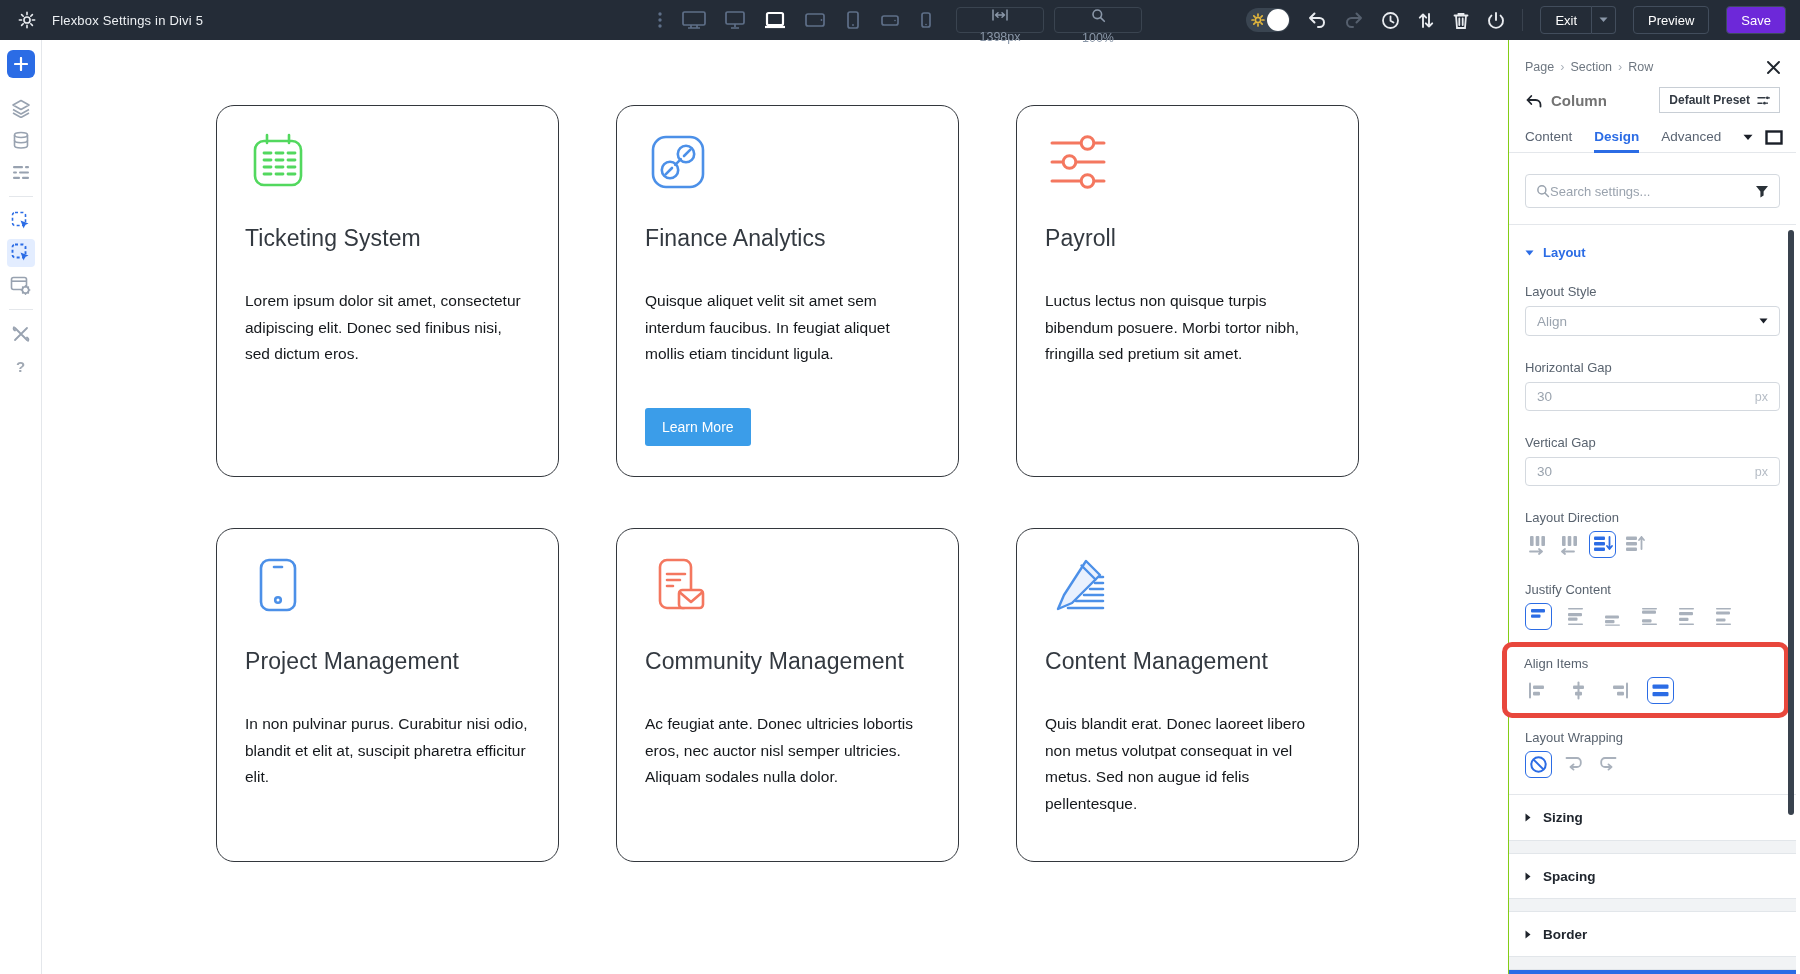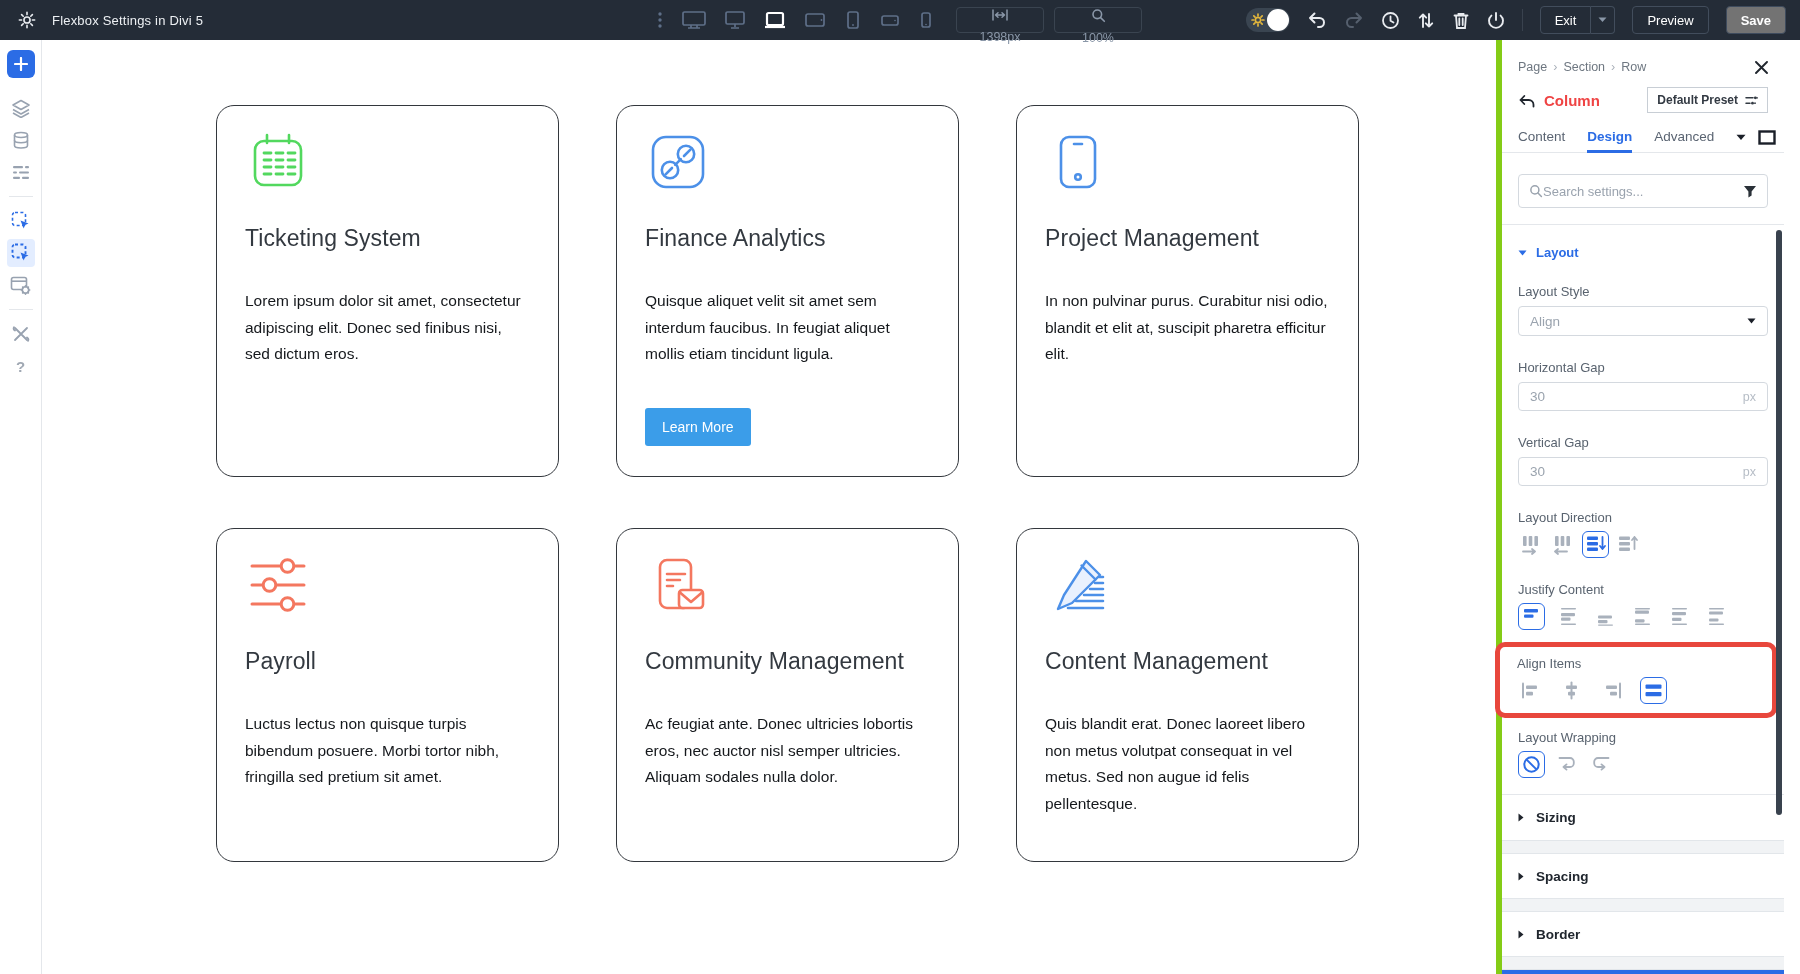--- a/index.html
+++ b/index.html
@@ -24,21 +24,21 @@
   .toggle { width:44px; height:24px; background:#3A4551; border-radius:12px; position:relative;
     display:flex; align-items:center; cursor:pointer; }
   .toggle .knob { position:absolute; right:1px; top:1px; width:22px; height:22px; border-radius:50%; background:#FFFFFF; }
   .toggle .tg-ico { margin-left:5px; }
   .tb-sep { width:1px; height:22px; background:#39424E; }
   .tb-btn { background:none; border:1px solid #424D5C; border-radius:4px; color:#FFFFFF;
     font-size:13px; font-weight:500; height:28px; padding:0 14px; cursor:pointer; }
   .split { display:flex; }
   .split .tb-btn.main { border-radius:4px 0 0 4px; }
   .split .tb-btn.caret { border-radius:0 4px 4px 0; border-left:none; padding:0 7px; display:flex; align-items:center; }
-  .tb-btn.save { background:#737373; border:1px solid #3E4B5D;font-weight:bold; }
+  .tb-btn.save { background:#6d28d9; border:1px solid #3E4B5D; }
 
   
   .sidebar { position:absolute; left:0; top:40px; width:42px; height:934px; background:#fff;
     border-right:1px solid #E4E7EB; display:flex; flex-direction:column; align-items:center; padding-top:10px; z-index:40; }
   .sb-plus { width:28px; height:28px; background:#2B6CE5; border:none; border-radius:6px; cursor:pointer;
     display:flex; align-items:center; justify-content:center; margin-bottom:14px; }
   .sb-ico { width:28px; height:28px; display:flex; align-items:center; justify-content:center;
     cursor:pointer; margin:2px 0; border-radius:4px; }
   .sb-ico.sel { background:#E3EDFF; }
   .sb-div { width:24px; height:1px; background:#E4E7EB; margin:8px 0; }
@@ -48,29 +48,29 @@
   .canvas { position:absolute; left:42px; top:40px; width:1470px; height:934px; background:#fff; overflow:hidden; }
   .grid { margin:65px 0 0 174px; display:grid; grid-template-columns:repeat(3,343px);
     grid-template-rows:372px 334px; column-gap:57px; row-gap:51px; }
   .card { border:1px solid #33373D; border-radius:18px; background:#fff; padding:23px 28px; cursor:pointer; }
   .card h3 { margin-top:30px; font-size:23px; font-weight:500; color:#333940; letter-spacing:.1px; }
   .card p { margin-top:36px; font-size:15.5px; line-height:1.72; color:#15181C; }
   .card .cta { margin-top:40px; background:#3B9DE9; color:#fff; border:none; border-radius:3px;
     font-size:14px; padding:11px 17px; cursor:pointer; }
 
   
-  .panel { position:absolute; right:16px; top:40px; width:288px; height:934px; background:#fff;
-    border-left:6px solid #84cc16; z-index:45; }
+  .panel { position:absolute; right:4px; top:40px; width:288px; height:934px; background:#fff;
+    border-left:1px solid #84cc16; z-index:45; }
   .p-pad { padding:0 16px; }
   .crumb-row { display:flex; align-items:center; justify-content:space-between; margin-top:20px; }
   .crumbs { display:flex; align-items:center; gap:6px; font-size:12.5px; color:#6E7781; }
   .crumbs .sep { color:#A8AFB8; }
   .col-row { display:flex; align-items:center; justify-content:space-between; margin-top:13px; }
   .col-left { display:flex; align-items:center; gap:9px; }
-  .col-title { font-size:15px; font-weight:700; color:#ef4444; }
+  .col-title { font-size:15px; font-weight:700; color:#737373; }
   .preset-btn { display:flex; align-items:center; gap:7px; border:1px solid #C8CED5; border-radius:0;
     background:#fff; height:26px; padding:0 9px; font-size:12px; font-weight:600; color:#333A43; cursor:pointer; }
   .tabs-row { display:flex; align-items:center; margin-top:10px; border-bottom:1px solid #E4E7EB;
     padding:0 16px; height:30px; }
   .tab { font-size:13.5px; font-weight:500; color:#5A6472; margin-right:22px; height:30px;
     display:flex; align-items:center; cursor:pointer; border-bottom:3px solid transparent; }
   .tab.active { color:#2B6CE5; border-bottom-color:#2B6CE5; font-weight:600; }
   .tabs-right { margin-left:auto; display:flex; align-items:center; gap:12px; }
   .search-row { margin-top:21px; display:flex; align-items:center; border:1px solid #D4D9DF;
     border-radius:4px; height:34px; padding:0 10px; }
@@ -341,41 +341,41 @@
           <path d="M30.2 35.8 35.8 30.2 M20.6 45.4 27 39 M39 27l6.4-6.4"></path>
         </svg>
       </span>
       <h3>Finance Analytics</h3>
       <p>Quisque aliquet velit sit amet sem interdum faucibus. In feugiat aliquet mollis etiam tincidunt ligula.</p>
       <button class="cta">Learn More</button>
     </article>
 
     <article class="card">
       <span>
-        <svg width="66" height="66" viewBox="0 0 66 66" fill="none" stroke="#4C90E8" stroke-width="2.6" stroke-linecap="round">
-          <rect x="16" y="8" width="34" height="50" rx="8"></rect>
-          <path d="M29 15h8"></path>
-          <circle cx="33" cy="48" r="2.8"></circle>
-        </svg>
-      </span>
-      <h3>Project Management</h3>
-      <p>In non pulvinar purus. Curabitur nisi odio, blandit et elit at, suscipit pharetra efficitur elit.</p>
-    </article>
-
-    <article class="card">
-      <span>
         <svg width="66" height="66" viewBox="0 0 66 66" fill="none" stroke="#F4775F" stroke-width="3" stroke-linecap="round">
           <path d="M7 14h29 M49 14h10 M7 33h11 M31 33h28 M7 52h29 M49 52h10"></path>
           <circle cx="42.5" cy="14" r="6.3" fill="#fff"></circle>
           <circle cx="24.5" cy="33" r="6.3" fill="#fff"></circle>
           <circle cx="42.5" cy="52" r="6.3" fill="#fff"></circle>
         </svg>
       </span>
       <h3>Payroll</h3>
       <p>Luctus lectus non quisque turpis bibendum posuere. Morbi tortor nibh, fringilla sed pretium sit amet.</p>
+    </article>
+
+    <article class="card">
+      <span>
+        <svg width="66" height="66" viewBox="0 0 66 66" fill="none" stroke="#4C90E8" stroke-width="2.6" stroke-linecap="round">
+          <rect x="16" y="8" width="34" height="50" rx="8"></rect>
+          <path d="M29 15h8"></path>
+          <circle cx="33" cy="48" r="2.8"></circle>
+        </svg>
+      </span>
+      <h3>Project Management</h3>
+      <p>In non pulvinar purus. Curabitur nisi odio, blandit et elit at, suscipit pharetra efficitur elit.</p>
     </article>
 
     <article class="card">
       <span>
         <svg width="66" height="66" viewBox="0 0 66 66" fill="none" stroke="#F4775F" stroke-width="2.6" stroke-linecap="round" stroke-linejoin="round">
           <rect x="15" y="8" width="31" height="48" rx="7"></rect>
           <path d="M22 22h18 M22 28h13 M22 34h6"></path>
           <rect x="34" y="38" width="24" height="18" rx="3.5" fill="#fff"></rect>
           <path d="M35 40.5 46 50l11-9.5"></path>
         </svg>

